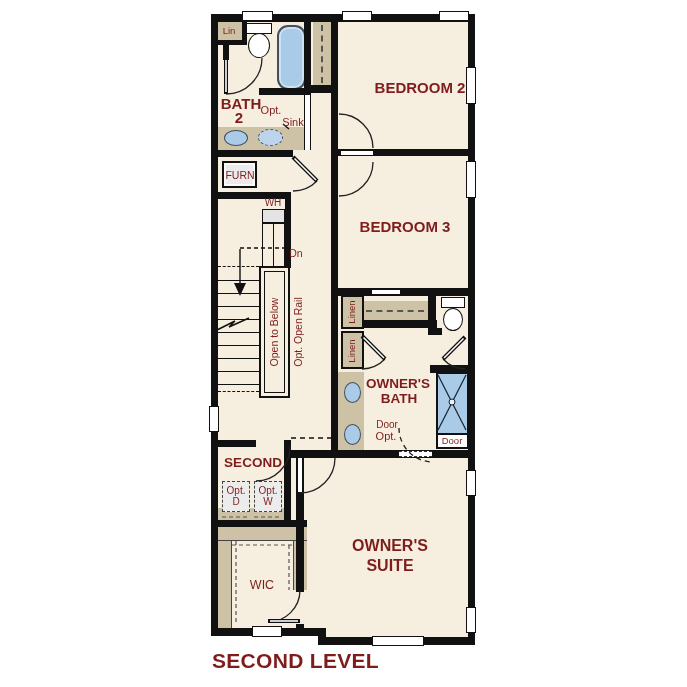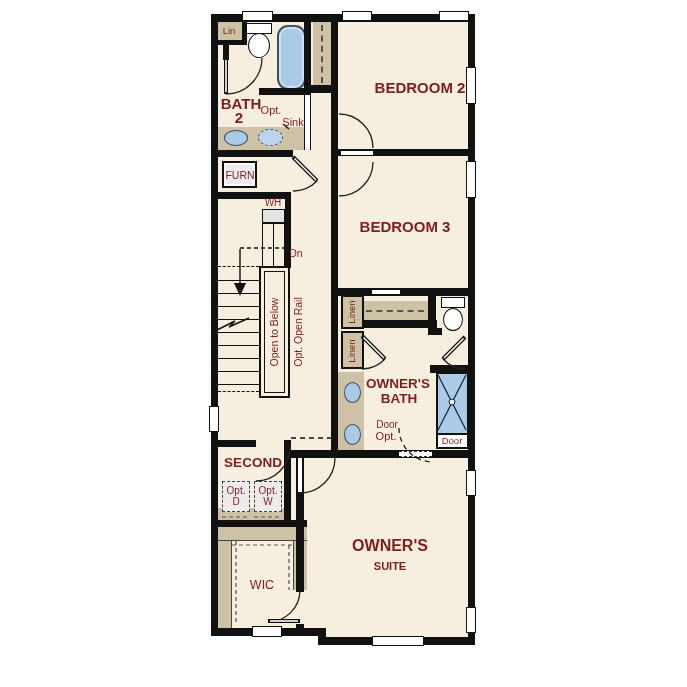--- a/index.html
+++ b/index.html
@@ -176,15 +176,16 @@
   <div class="clabel" style="left:386px;top:436px;font-size:11px;">Opt.</div>
   <div class="clabel" style="left:387px;top:425px;font-size:10px;">Door</div>
   <div class="clabel" style="left:452px;top:441px;font-size:9.5px;">Door</div>
   <div class="clabel b" style="left:253px;top:463px;font-size:13.5px;">SECOND</div>
   <div class="clabel" style="left:236px;top:491px;font-size:10px;">Opt.</div>
   <div class="clabel" style="left:236px;top:502px;font-size:10px;">D</div>
   <div class="clabel" style="left:268px;top:491px;font-size:10px;">Opt.</div>
   <div class="clabel" style="left:268px;top:502px;font-size:10px;">W</div>
   <div class="clabel" style="left:262px;top:585px;font-size:12.5px;">WIC</div>
   <div class="clabel b" style="left:390px;top:546px;font-size:16px;">OWNER'S</div>
-  <div class="clabel b" style="left:390px;top:566px;font-size:11px;">SUITE</div>
+  <div class="clabel b" style="left:390px;top:566px;font-size:16px;">SUITE</div>
+  <div class="abs b" style="left:212px;top:649px;font-size:21px;letter-spacing:0.3px;">SECOND LEVEL</div>
 
 </div>
 
 </body></html>

